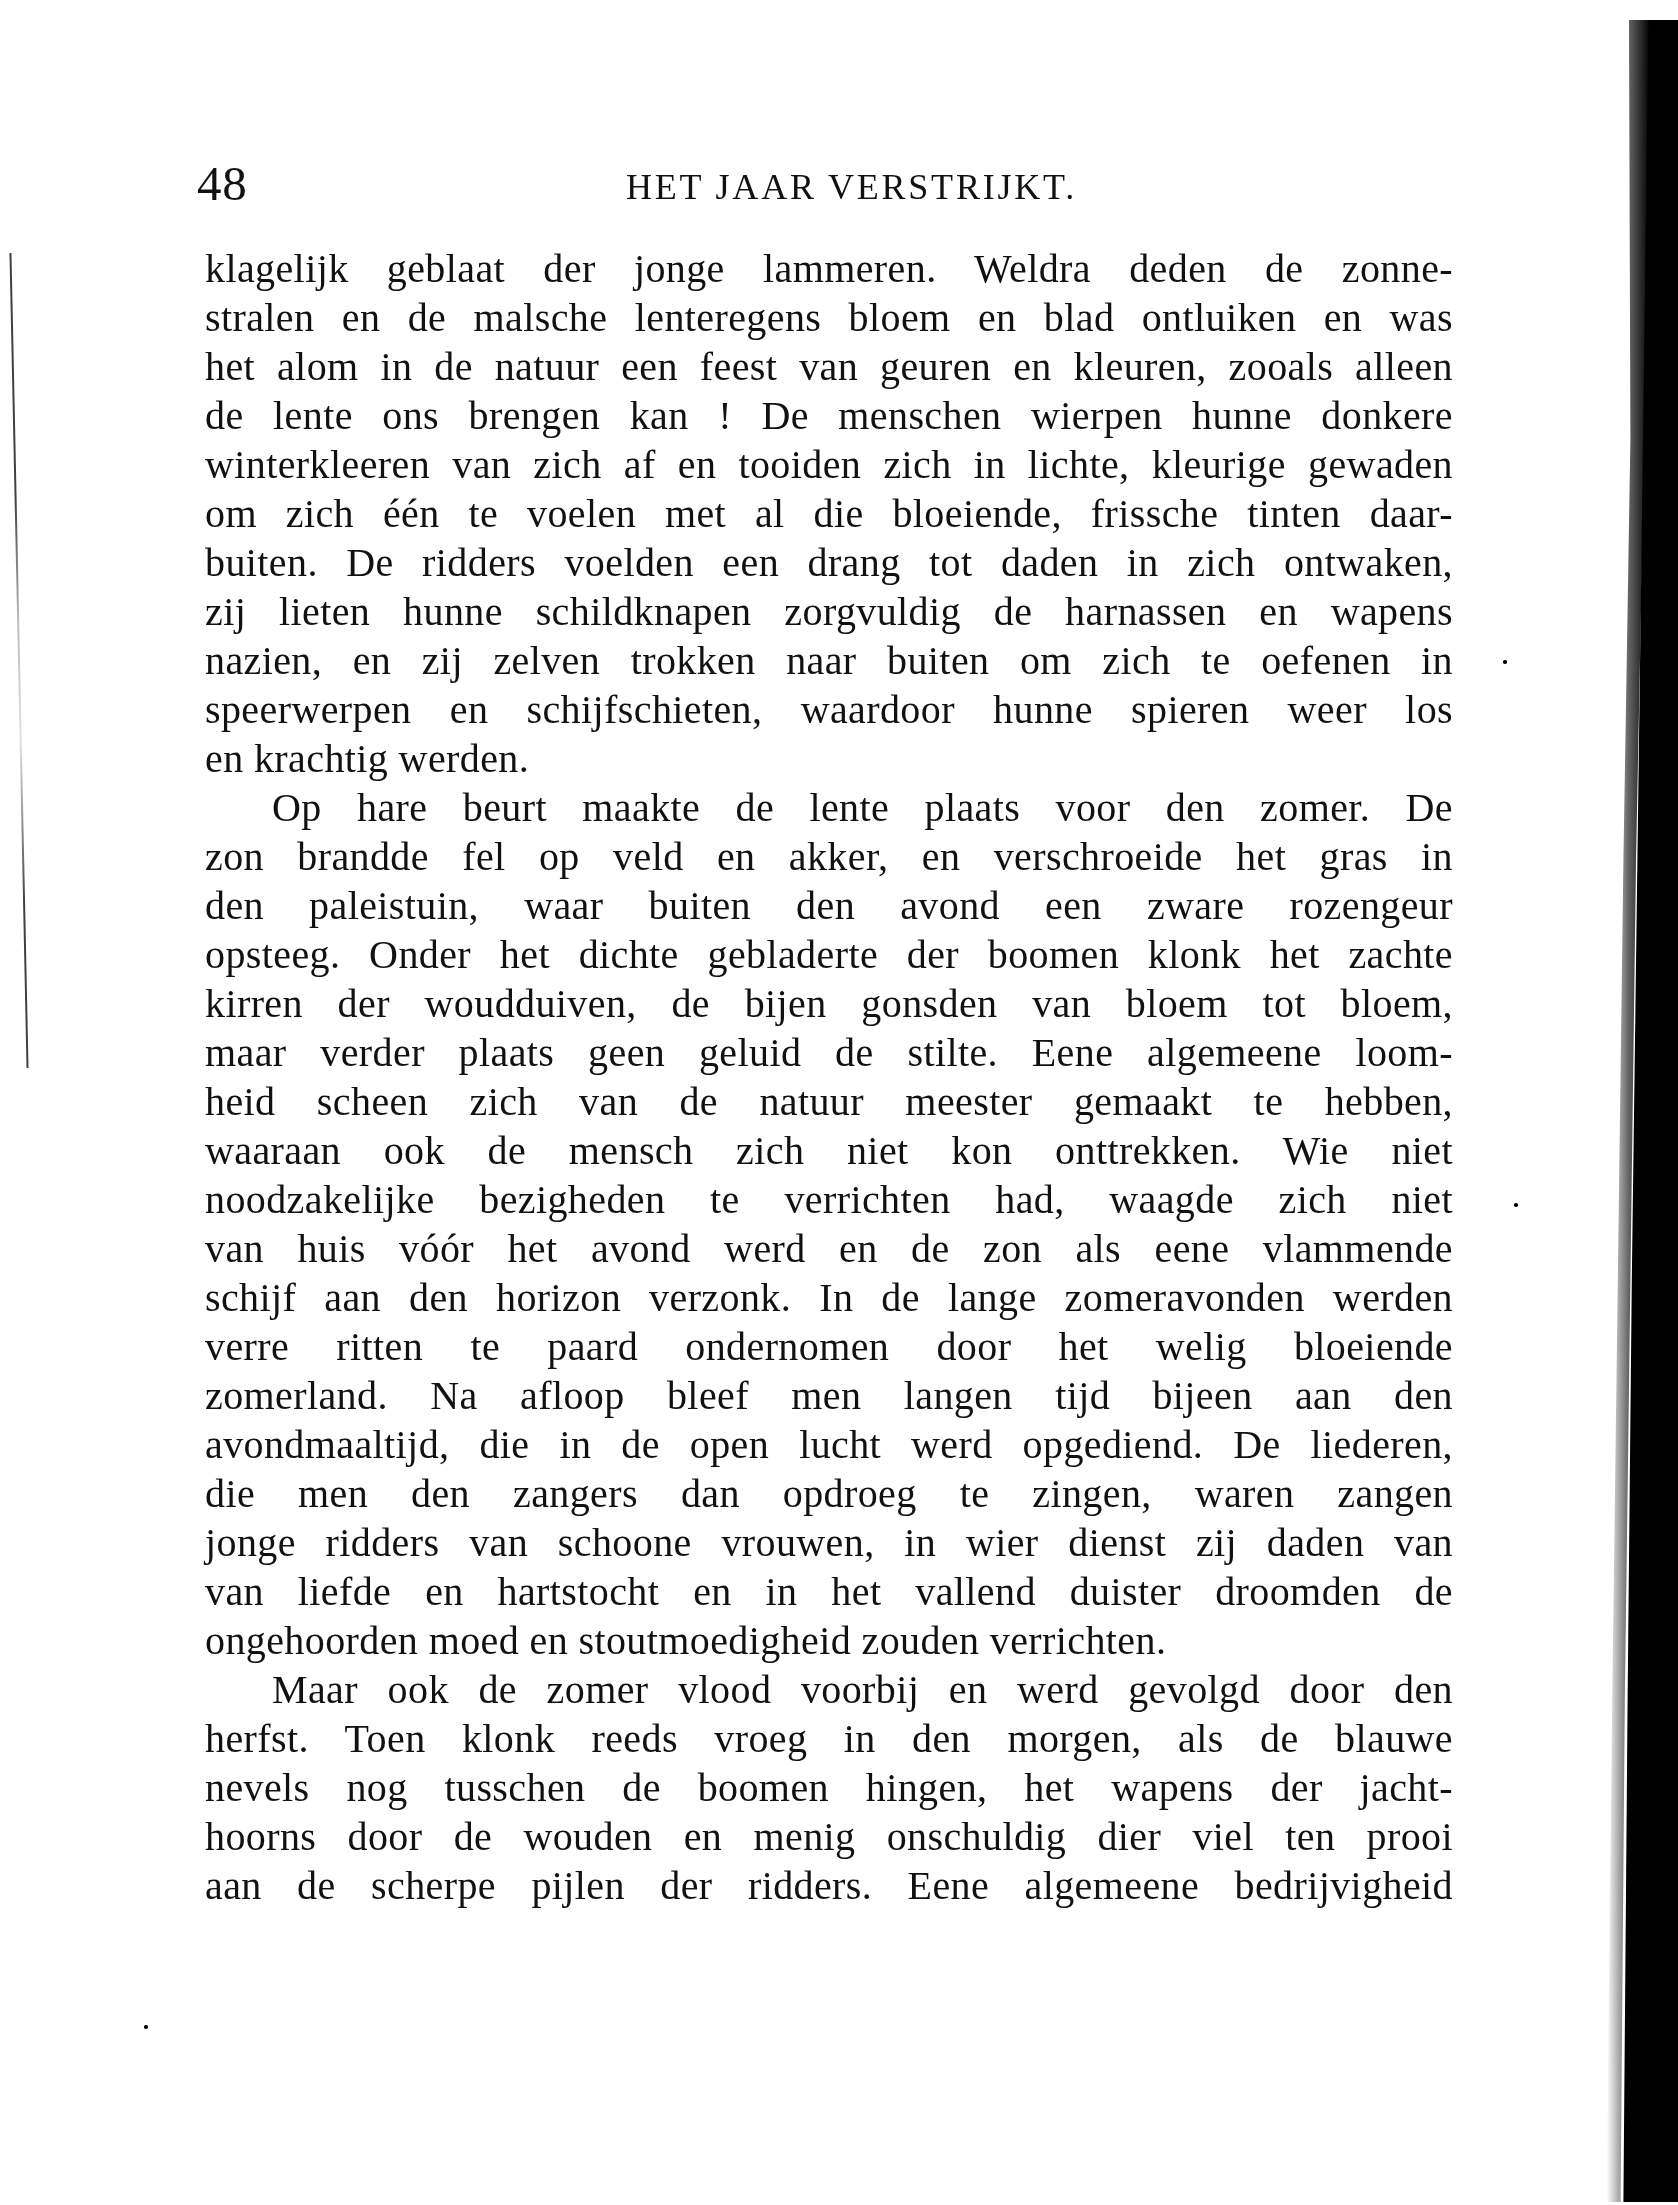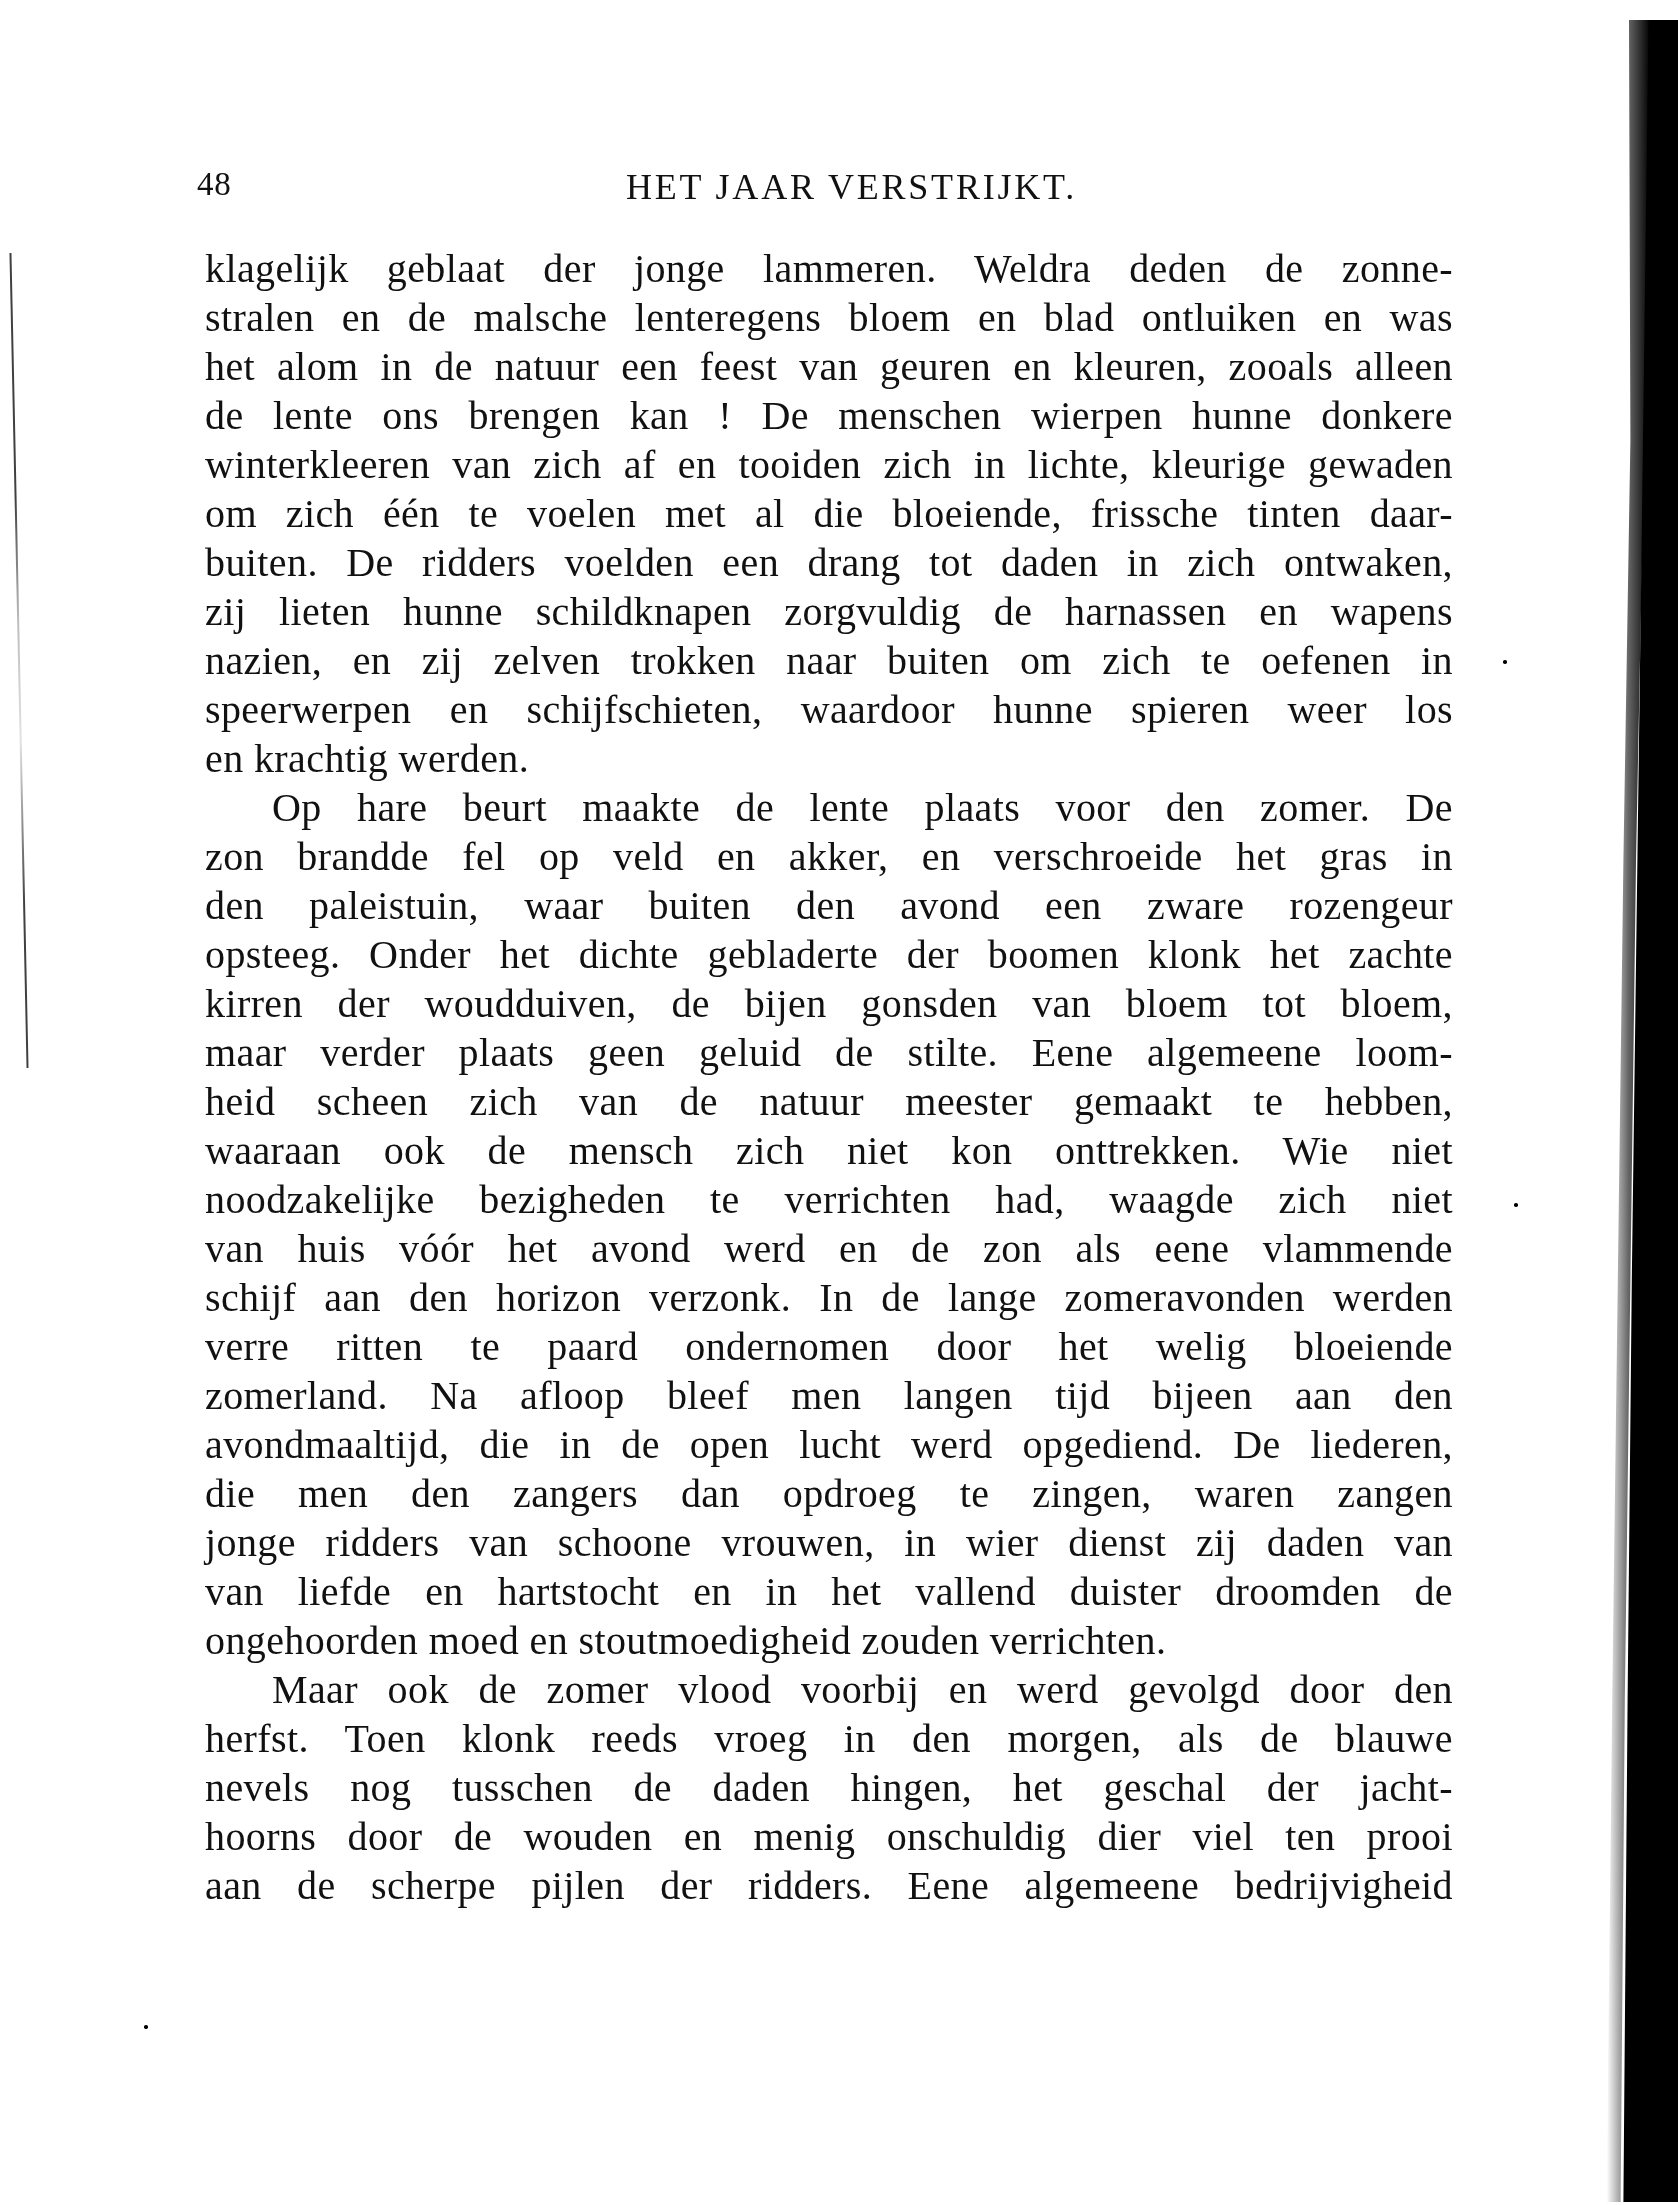--- a/index.html
+++ b/index.html
@@ -26,21 +26,21 @@
       position: absolute;
       left: 197px;
       top: 156px;
       width: 1258px;
       height: 56px;
     }
     .page-number {
       position: absolute;
       left: 0;
       top: 0;
-      font-size: 33px;
+      font-size: 49px;
       line-height: 56px;
       letter-spacing: 0.7px;
     }
     .running-title {
       position: absolute;
       left: 429px;
       top: 5.6px;
       font-size: 36px;
       line-height: 51px;
       letter-spacing: 2.8px;
@@ -132,21 +132,21 @@
     <span class="line">schijf aan den horizon verzonk. In de lange zomeravonden werden</span>
     <span class="line">verre ritten te paard ondernomen door het welig bloeiende</span>
     <span class="line">zomerland. Na afloop bleef men langen tijd bijeen aan den</span>
     <span class="line">avondmaaltijd, die in de open lucht werd opgediend. De liederen,</span>
     <span class="line">die men den zangers dan opdroeg te zingen, waren zangen</span>
     <span class="line">jonge ridders van schoone vrouwen, in wier dienst zij daden van</span>
     <span class="line">van liefde en hartstocht en in het vallend duister droomden de</span>
     <span class="line last">ongehoorden moed en stoutmoedigheid zouden verrichten.</span>
     <span class="line indent">Maar ook de zomer vlood voorbij en werd gevolgd door den</span>
     <span class="line">herfst. Toen klonk reeds vroeg in den morgen, als de blauwe</span>
-    <span class="line">nevels nog tusschen de daden hingen, het geschal der jacht-</span>
+    <span class="line">nevels nog tusschen de boomen hingen, het wapens der jacht-</span>
     <span class="line">hoorns door de wouden en menig onschuldig dier viel ten prooi</span>
     <span class="line">aan de scherpe pijlen der ridders. Eene algemeene bedrijvigheid</span>
   </div>
 
   <div class="scan-line"></div>
   <div class="speck" style="left:1503px; top:660px;"></div>
   <div class="speck" style="left:1514px; top:1203px;"></div>
   <div class="speck" style="left:144px; top:2025px;"></div>
 
   <div class="binding-shadow">

